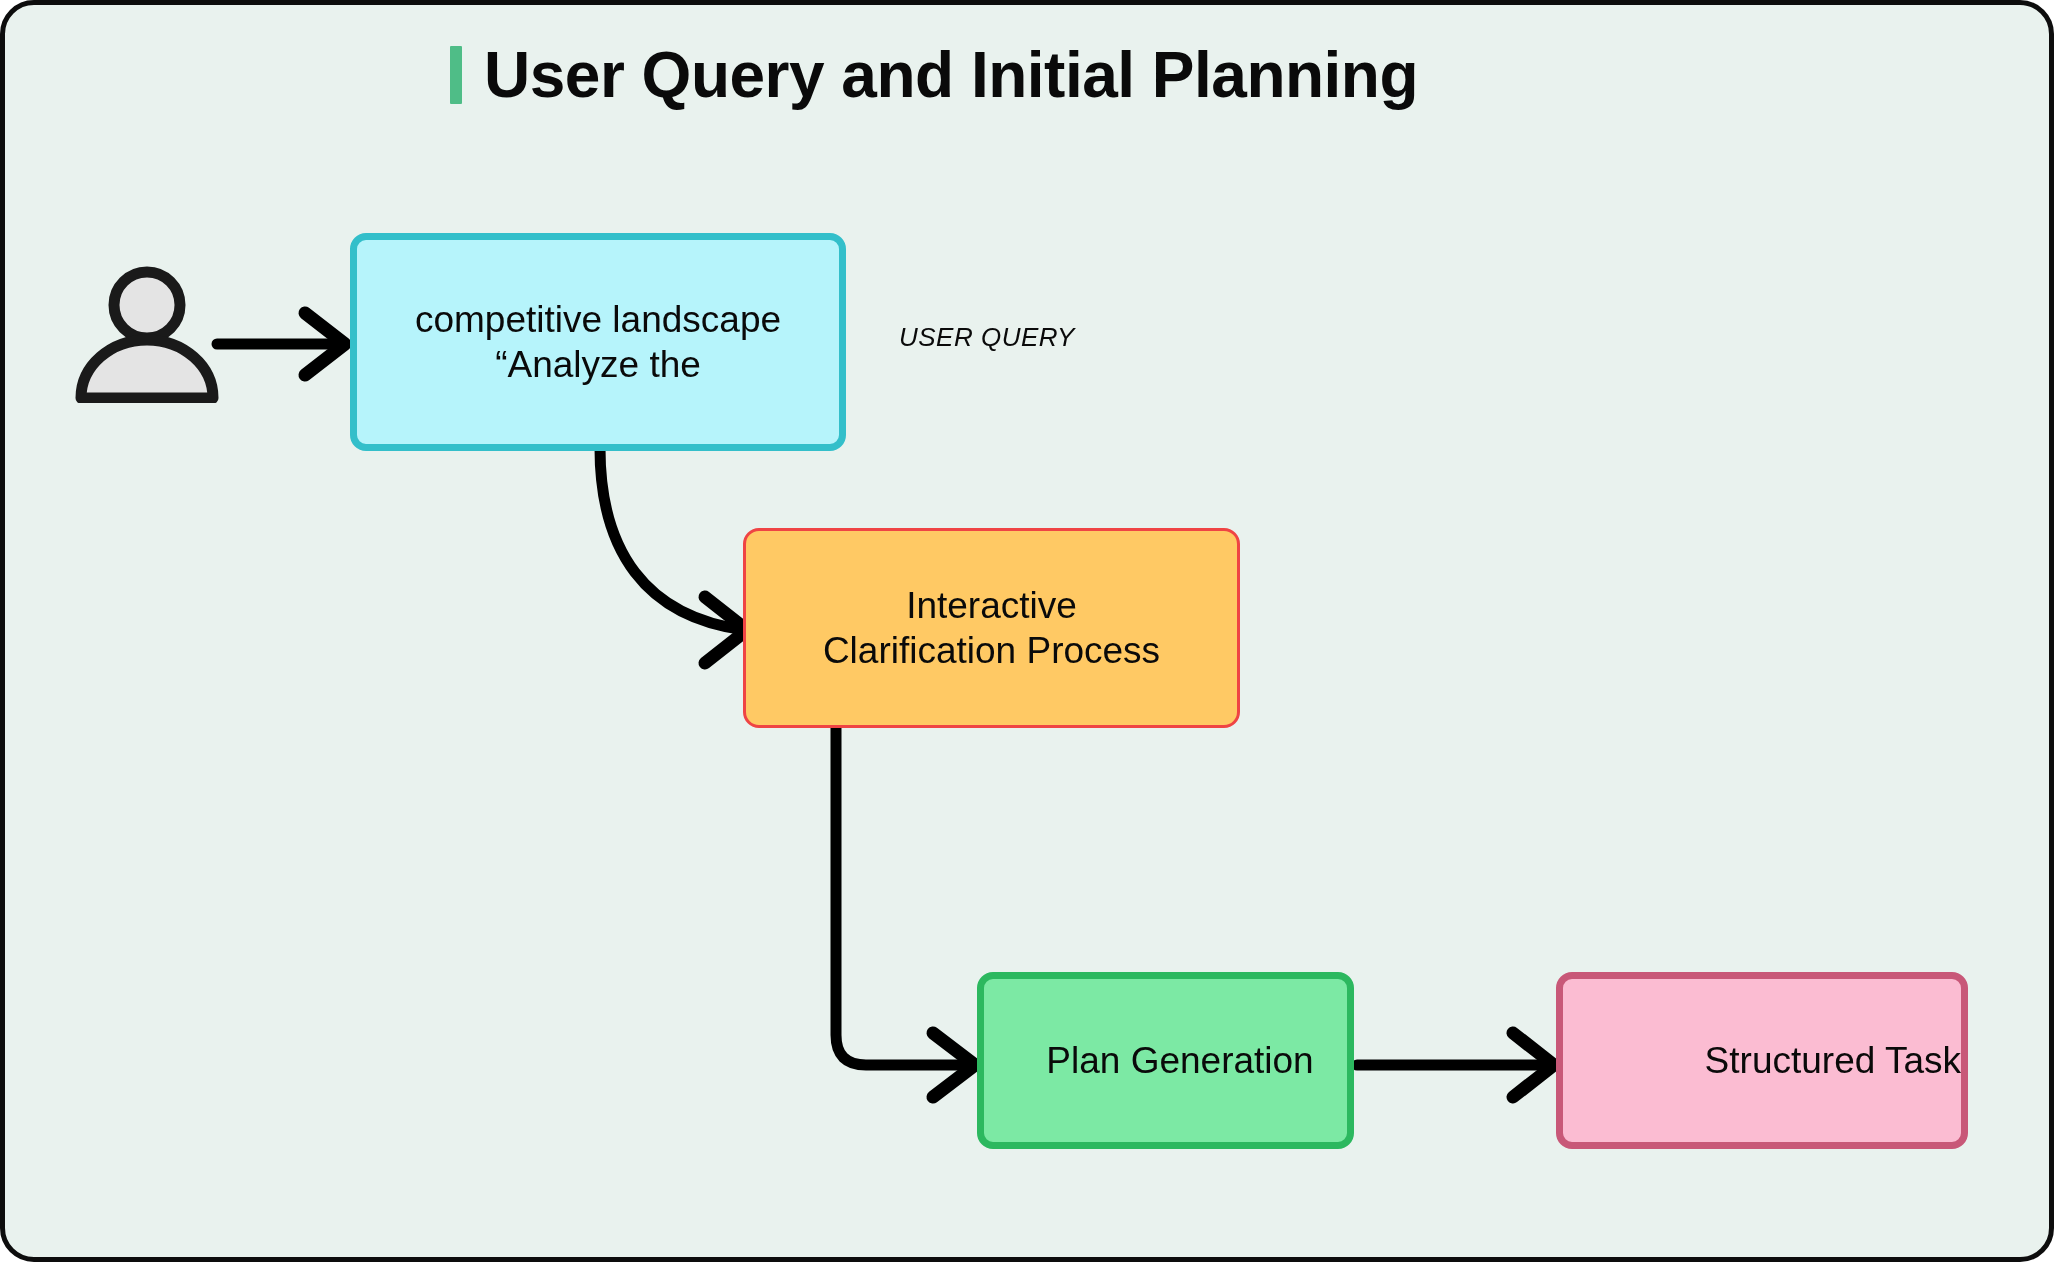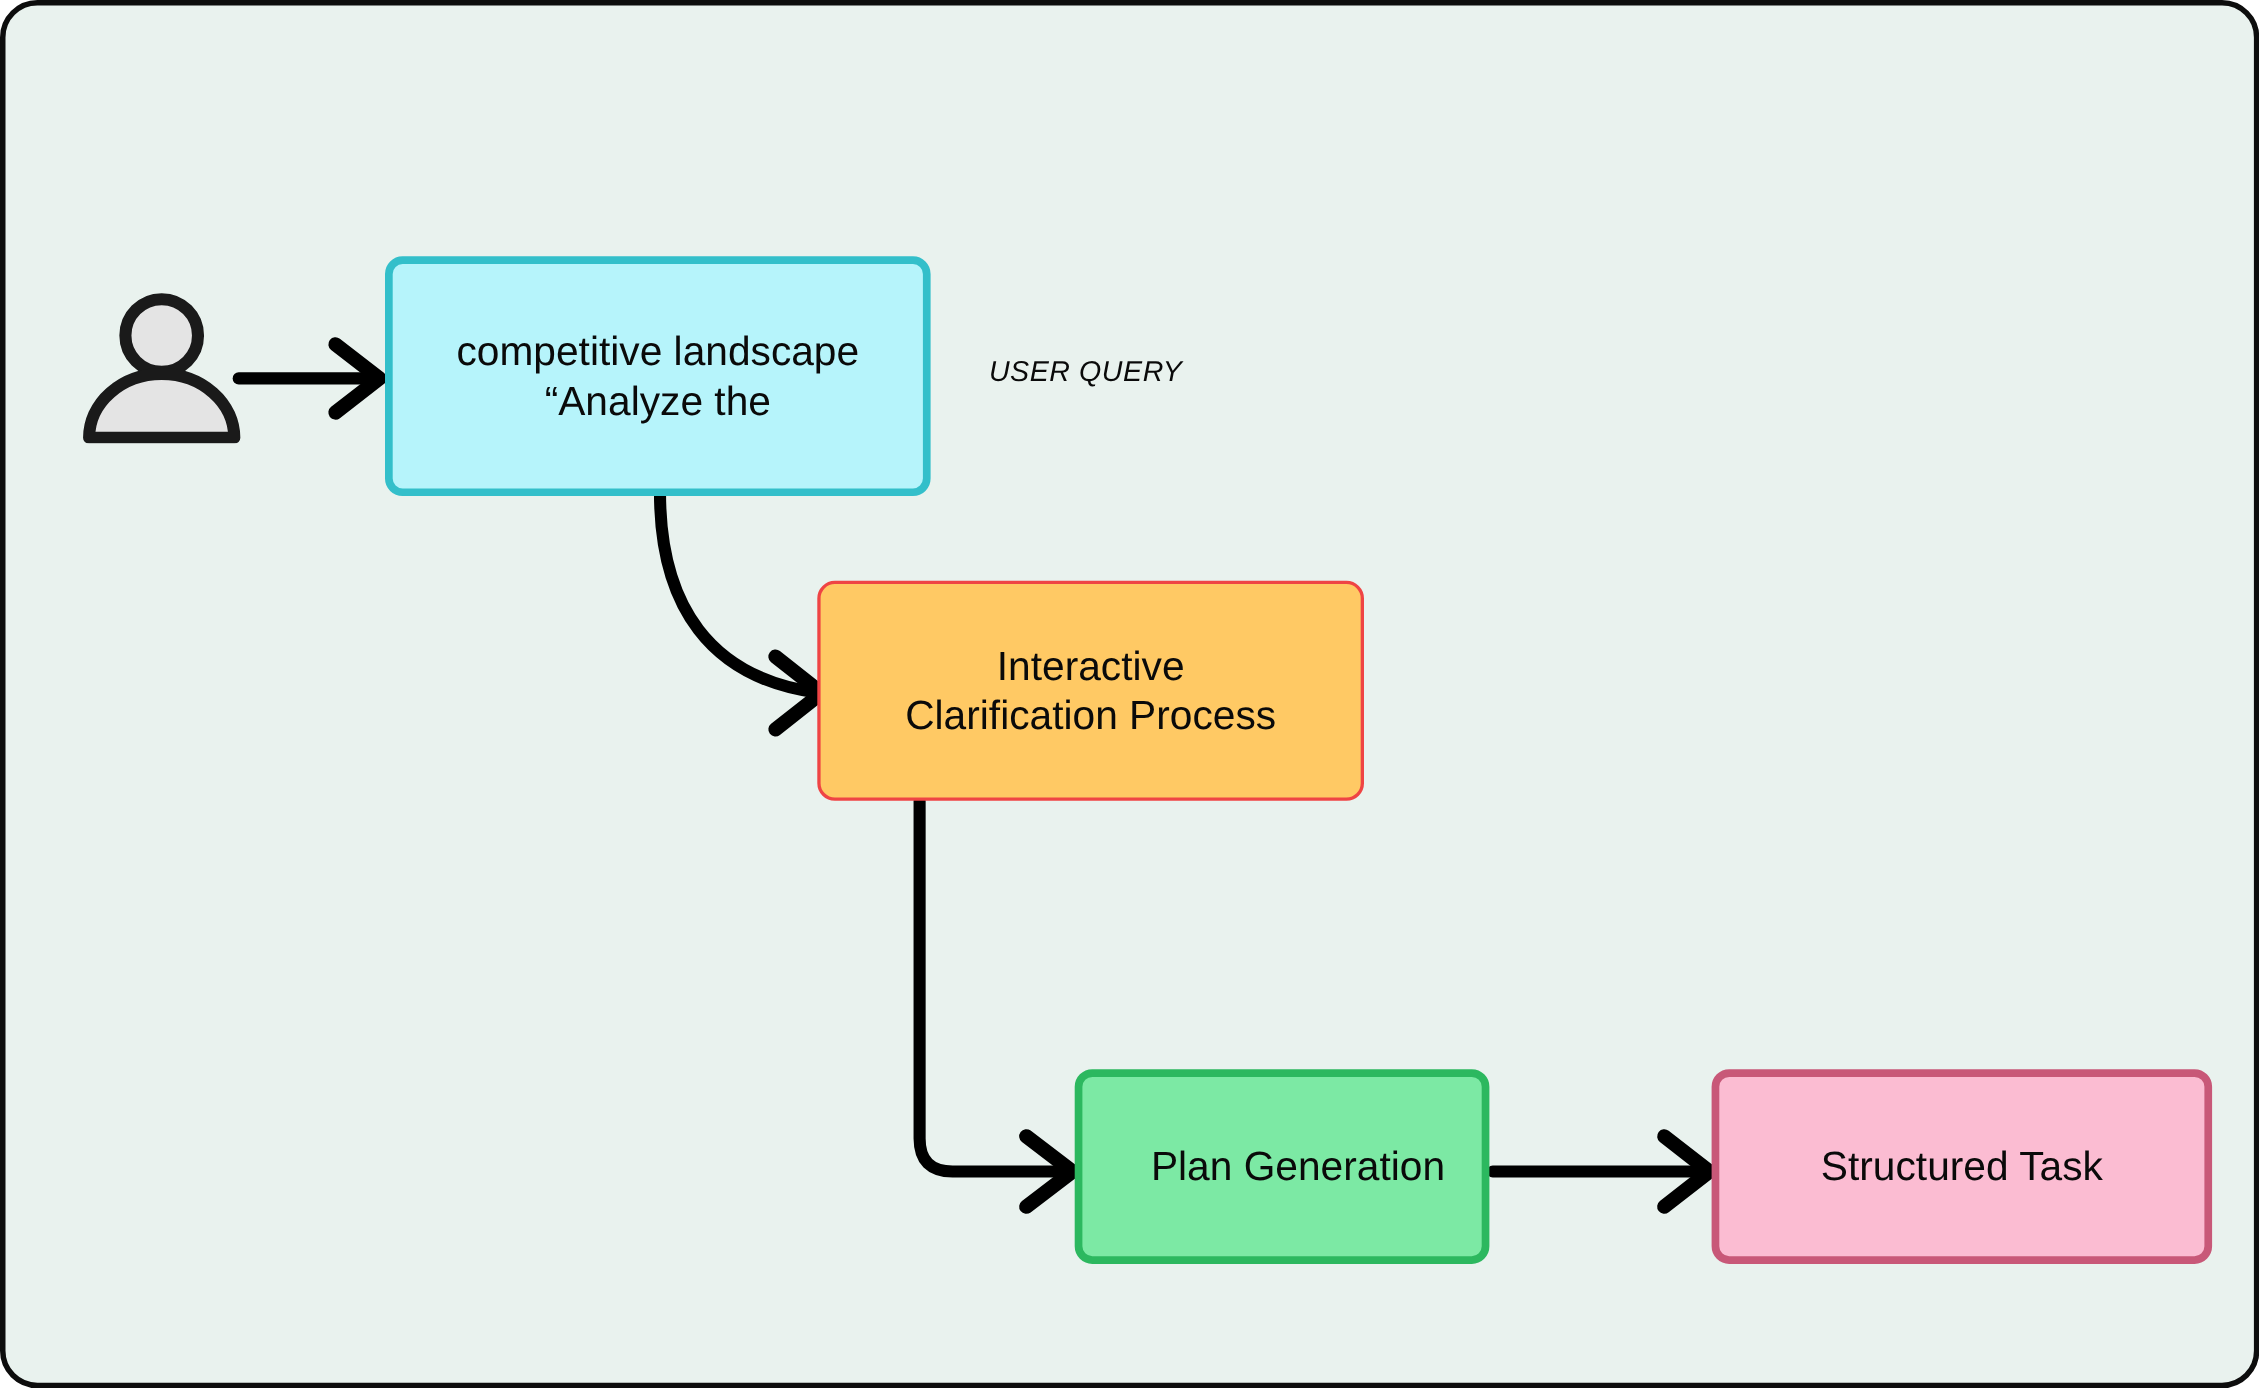--- a/index.html
+++ b/index.html
@@ -74,24 +74,25 @@
   #node-plan-generation {
     left: 972px;  top: 967px;
     width: 377px; height: 177px;
     background: #7ce9a4;
     border: 7px solid #2cb85f;
     font-size: 37px;
     padding-left: 29px;
   }
   #node-structured-task {
     left: 1551px; top: 967px;
-    width: 455px; height: 177px;
+    width: 412px; height: 177px;
     background: #fbbcd2;
     border: 7px solid #c85878;
     font-size: 37px;
+    justify-content: flex-end;
   }
 
   
   #label-user-query {
     position: absolute;
     left: 894px;
     top: 317px;
     font-size: 26px;
     color: #0a0a0a;
     letter-spacing: 0.5px;
@@ -115,20 +116,24 @@
     width: 2054px;
     height: 1262px;
     pointer-events: none;
   }
 </style>
 </head>
 <body>
 
 <div id="canvas">
 
+  <div id="title-row">
+    <div id="title-accent"></div>
+    <div id="page-title">User Query and Initial Planning</div>
+  </div>
 
   <svg id="person-icon" viewBox="0 0 148 140">
     <circle cx="74" cy="42" r="33" fill="#e4e4e4" stroke="#1a1a1a" stroke-width="11"></circle>
     <path d="M8 135 A66 58 0 0 1 140 135 Z" fill="#e4e4e4" stroke="#1a1a1a" stroke-width="11" stroke-linejoin="round"></path>
   </svg>
 
   <svg id="connectors" viewBox="0 0 2054 1262">
     <defs>
       <style>
         .edge { fill:none; stroke:#000000; stroke-width:11; stroke-linecap:round; stroke-linejoin:round; }

